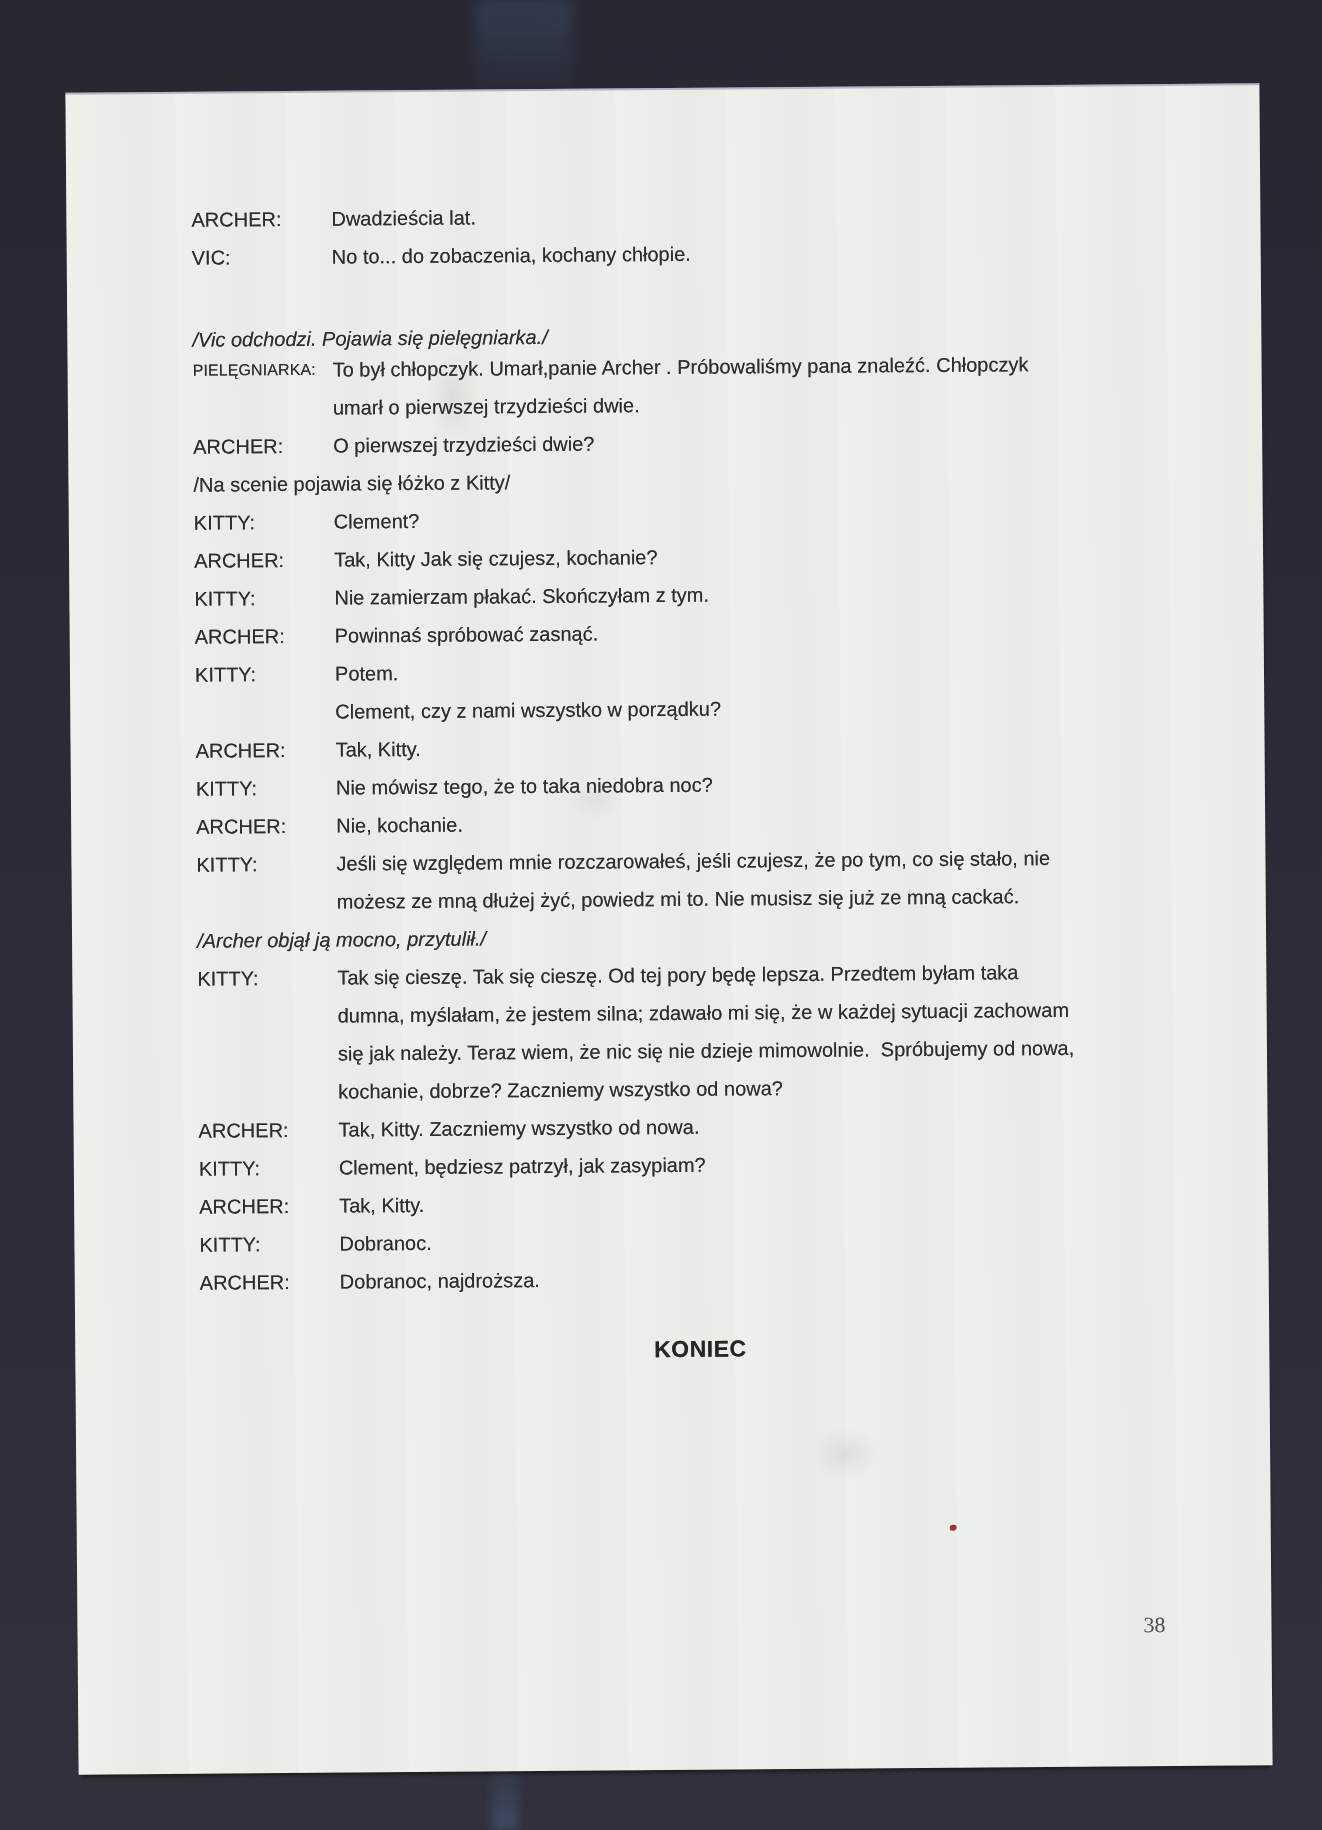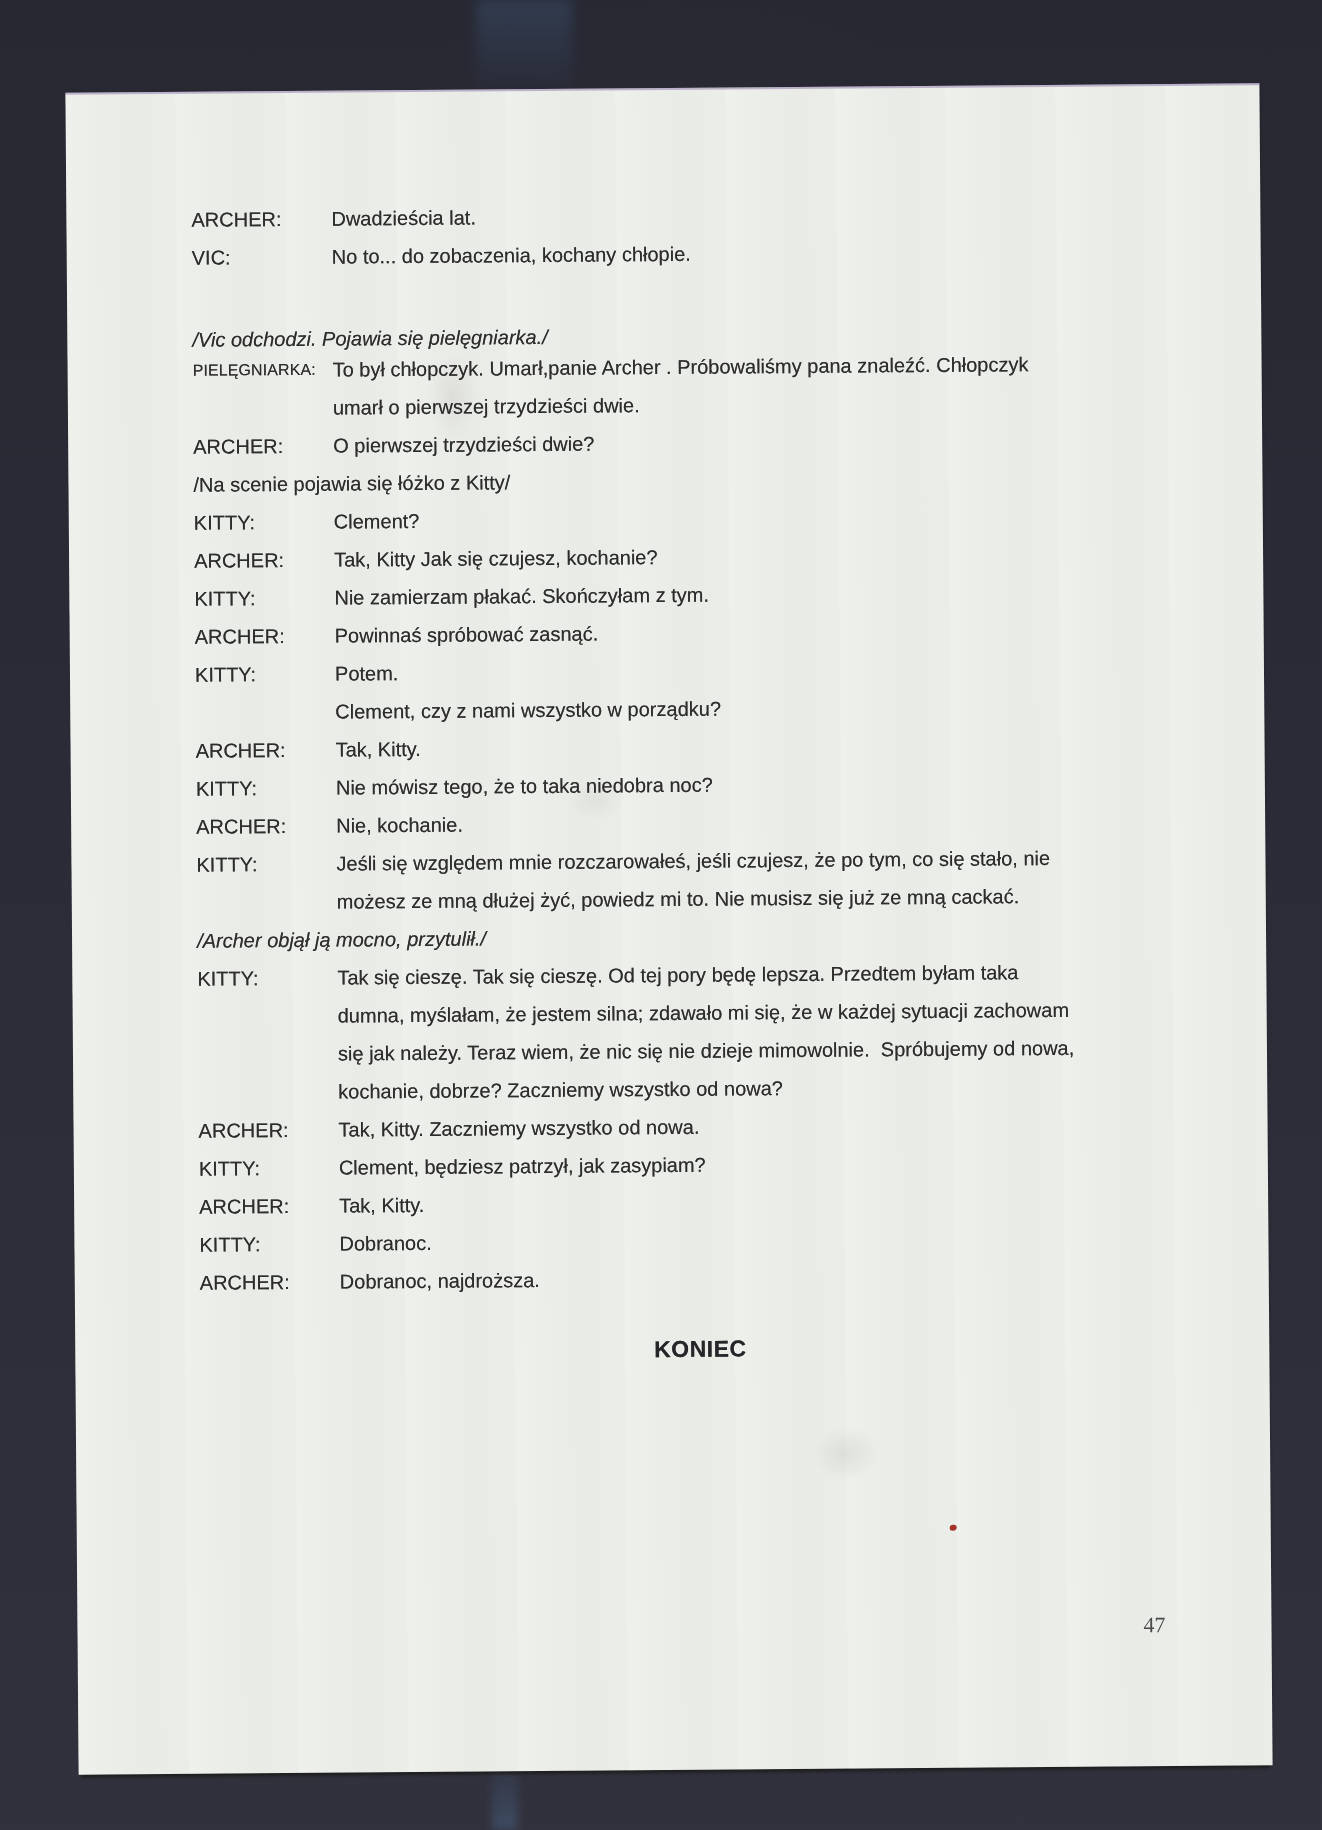--- a/index.html
+++ b/index.html
@@ -107,16 +107,16 @@
         <div class="row"><span class="label"></span><span class="text">kochanie, dobrze? Zaczniemy wszystko od nowa?</span></div>
         <div class="row"><span class="label">ARCHER:</span><span class="text">Tak, Kitty. Zaczniemy wszystko od nowa.</span></div>
         <div class="row"><span class="label">KITTY:</span><span class="text">Clement, będziesz patrzył, jak zasypiam?</span></div>
         <div class="row"><span class="label">ARCHER:</span><span class="text">Tak, Kitty.</span></div>
         <div class="row"><span class="label">KITTY:</span><span class="text">Dobranoc.</span></div>
         <div class="row"><span class="label">ARCHER:</span><span class="text">Dobranoc, najdroższa.</span></div>
       </div>
     <div class="koniec">KONIEC</div>
   </div>
 
-  <div class="page-number">47</div>
+  <div class="page-number">38</div>
 
   <div class="red-dot"></div>
 </div>
 
 </body></html>

